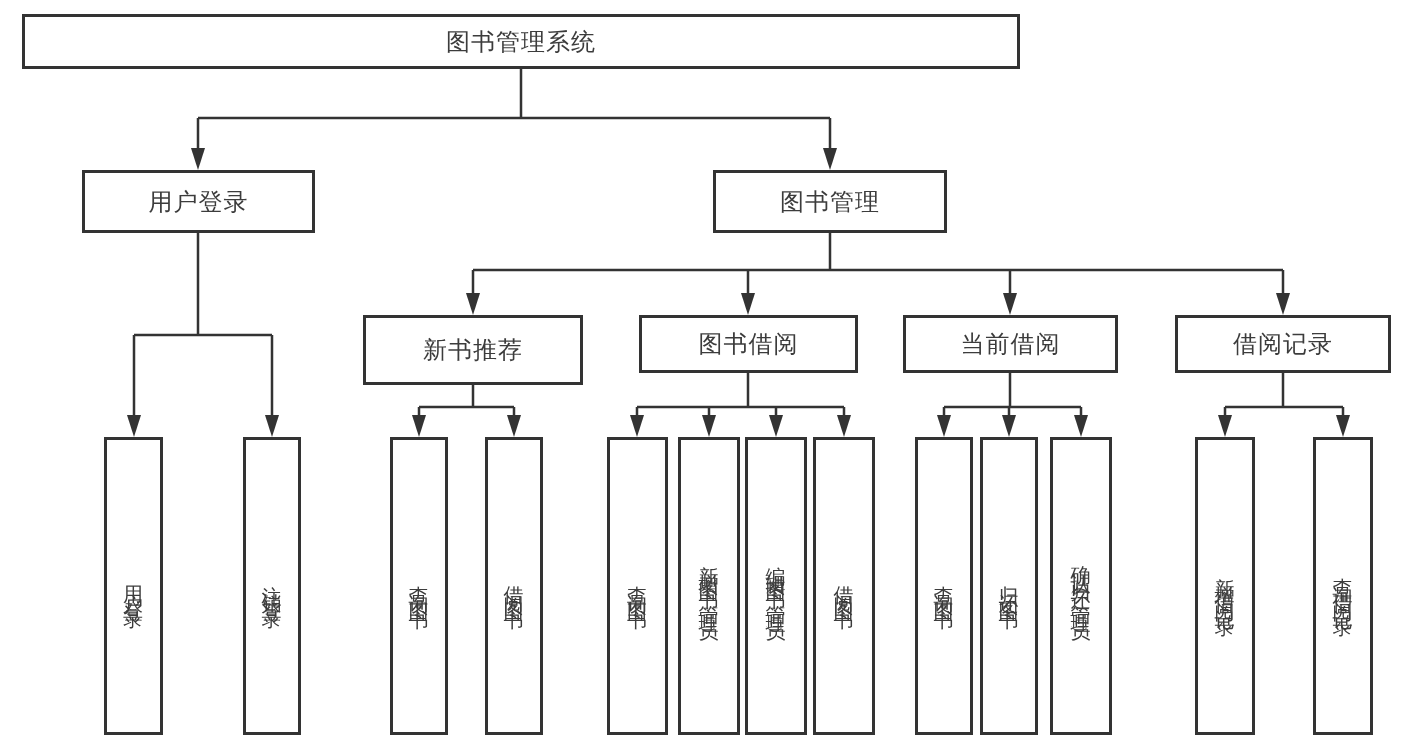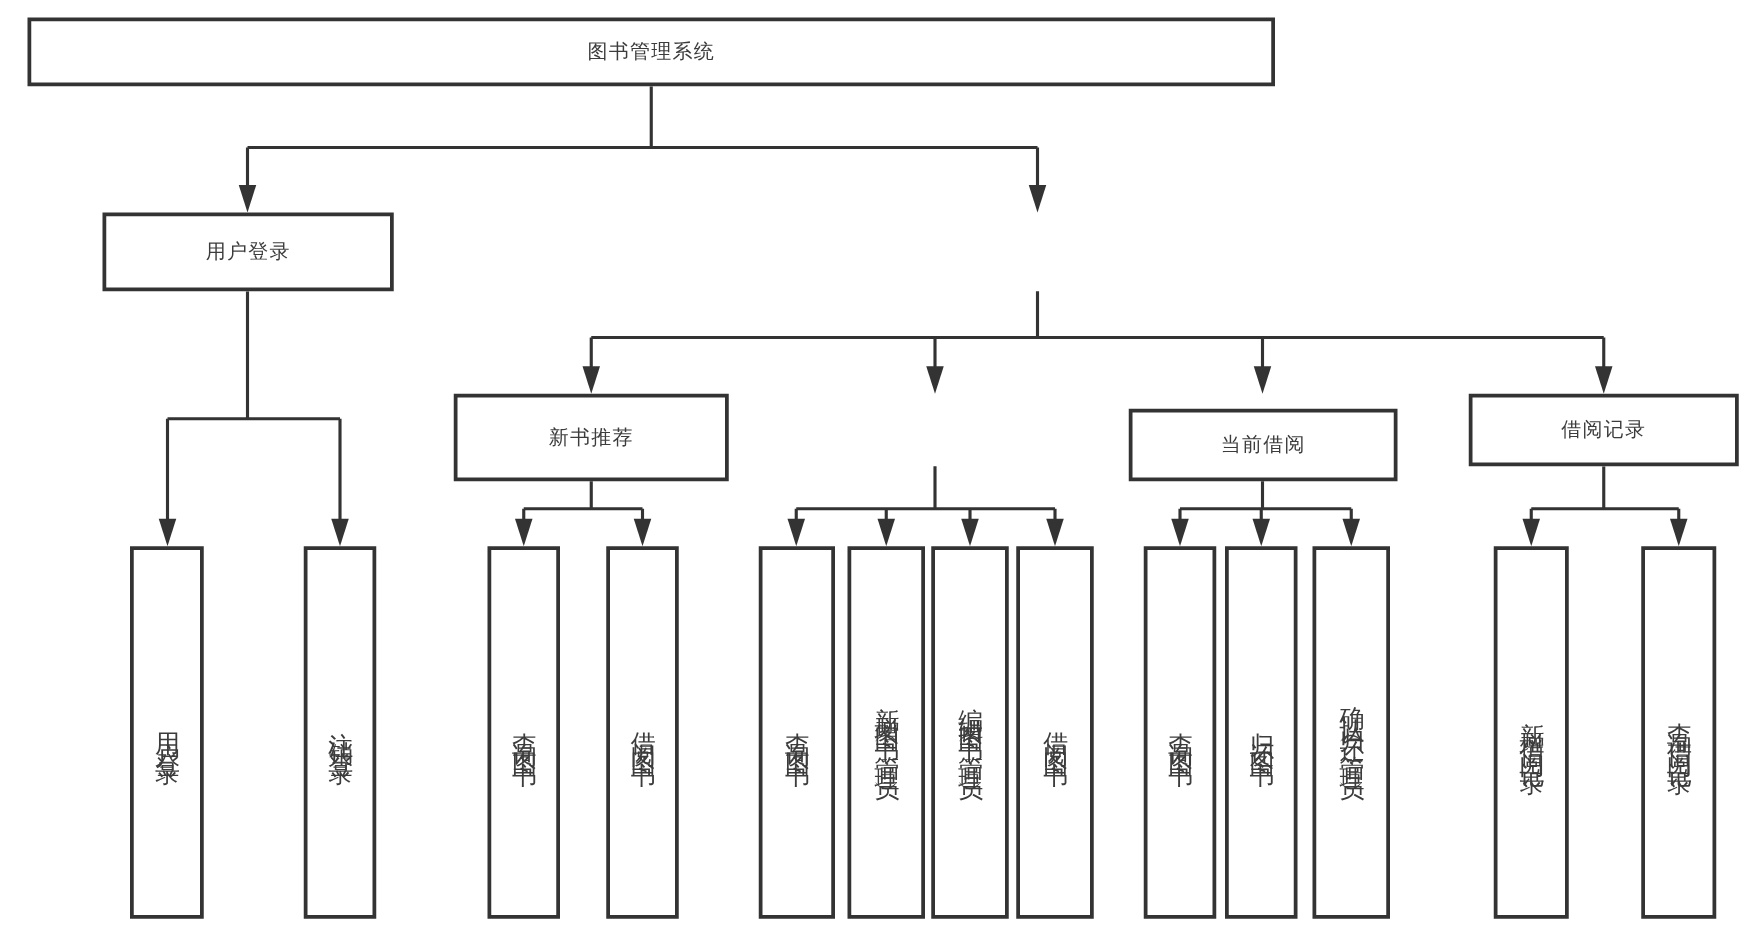--- a/index.html
+++ b/index.html
@@ -17,21 +17,21 @@
     color:var(--text);
     overflow:hidden;
   }
   .wires{position:absolute;left:0;top:0;width:1405px;height:747px;pointer-events:none;}
   .node{
     position:absolute;
     background:#fff;
     border:3px solid var(--line);
     box-sizing:border-box;
     display:flex;align-items:center;justify-content:center;
-    font-size:16px;
+    font-size:24px;
     letter-spacing:1px;
     color:var(--text);
   }
   .vnode{
     position:absolute;
     background:#fff;
     border:3px solid var(--line);
     box-sizing:border-box;
     display:flex;align-items:center;justify-content:center;
     color:var(--text);
@@ -108,25 +108,31 @@
     <polygon points="1336,415 1350,415 1343,437" stroke="none"></polygon>
   </svg>
 
   <div class="node" style="left:22px;top:14px;width:998px;height:55px;">
     <span>图书管理系统</span>
   </div>
 
   <div class="node" style="left:82px;top:170px;width:233px;height:63px;">
     <span>用户登录</span>
   </div>
+  <div class="node" style="left:713px;top:170px;width:234px;height:63px;">
+    <span>图书管理</span>
+  </div>
 
   <div class="node" style="left:363px;top:315px;width:220px;height:70px;">
     <span>新书推荐</span>
   </div>
-  <div class="node" style="left:903px;top:327px;width:215px;height:58px;">
+  <div class="node" style="left:639px;top:315px;width:219px;height:58px;">
+    <span>图书借阅</span>
+  </div>
+  <div class="node" style="left:903px;top:315px;width:215px;height:58px;">
     <span>当前借阅</span>
   </div>
   <div class="node" style="left:1175px;top:315px;width:216px;height:58px;">
     <span>借阅记录</span>
   </div>
 
   <div class="vnode" style="left:104px;top:437px;width:59px;height:298px;">
     <span class="vtext">用户登录</span>
   </div>
   <div class="vnode" style="left:243px;top:437px;width:58px;height:298px;">

